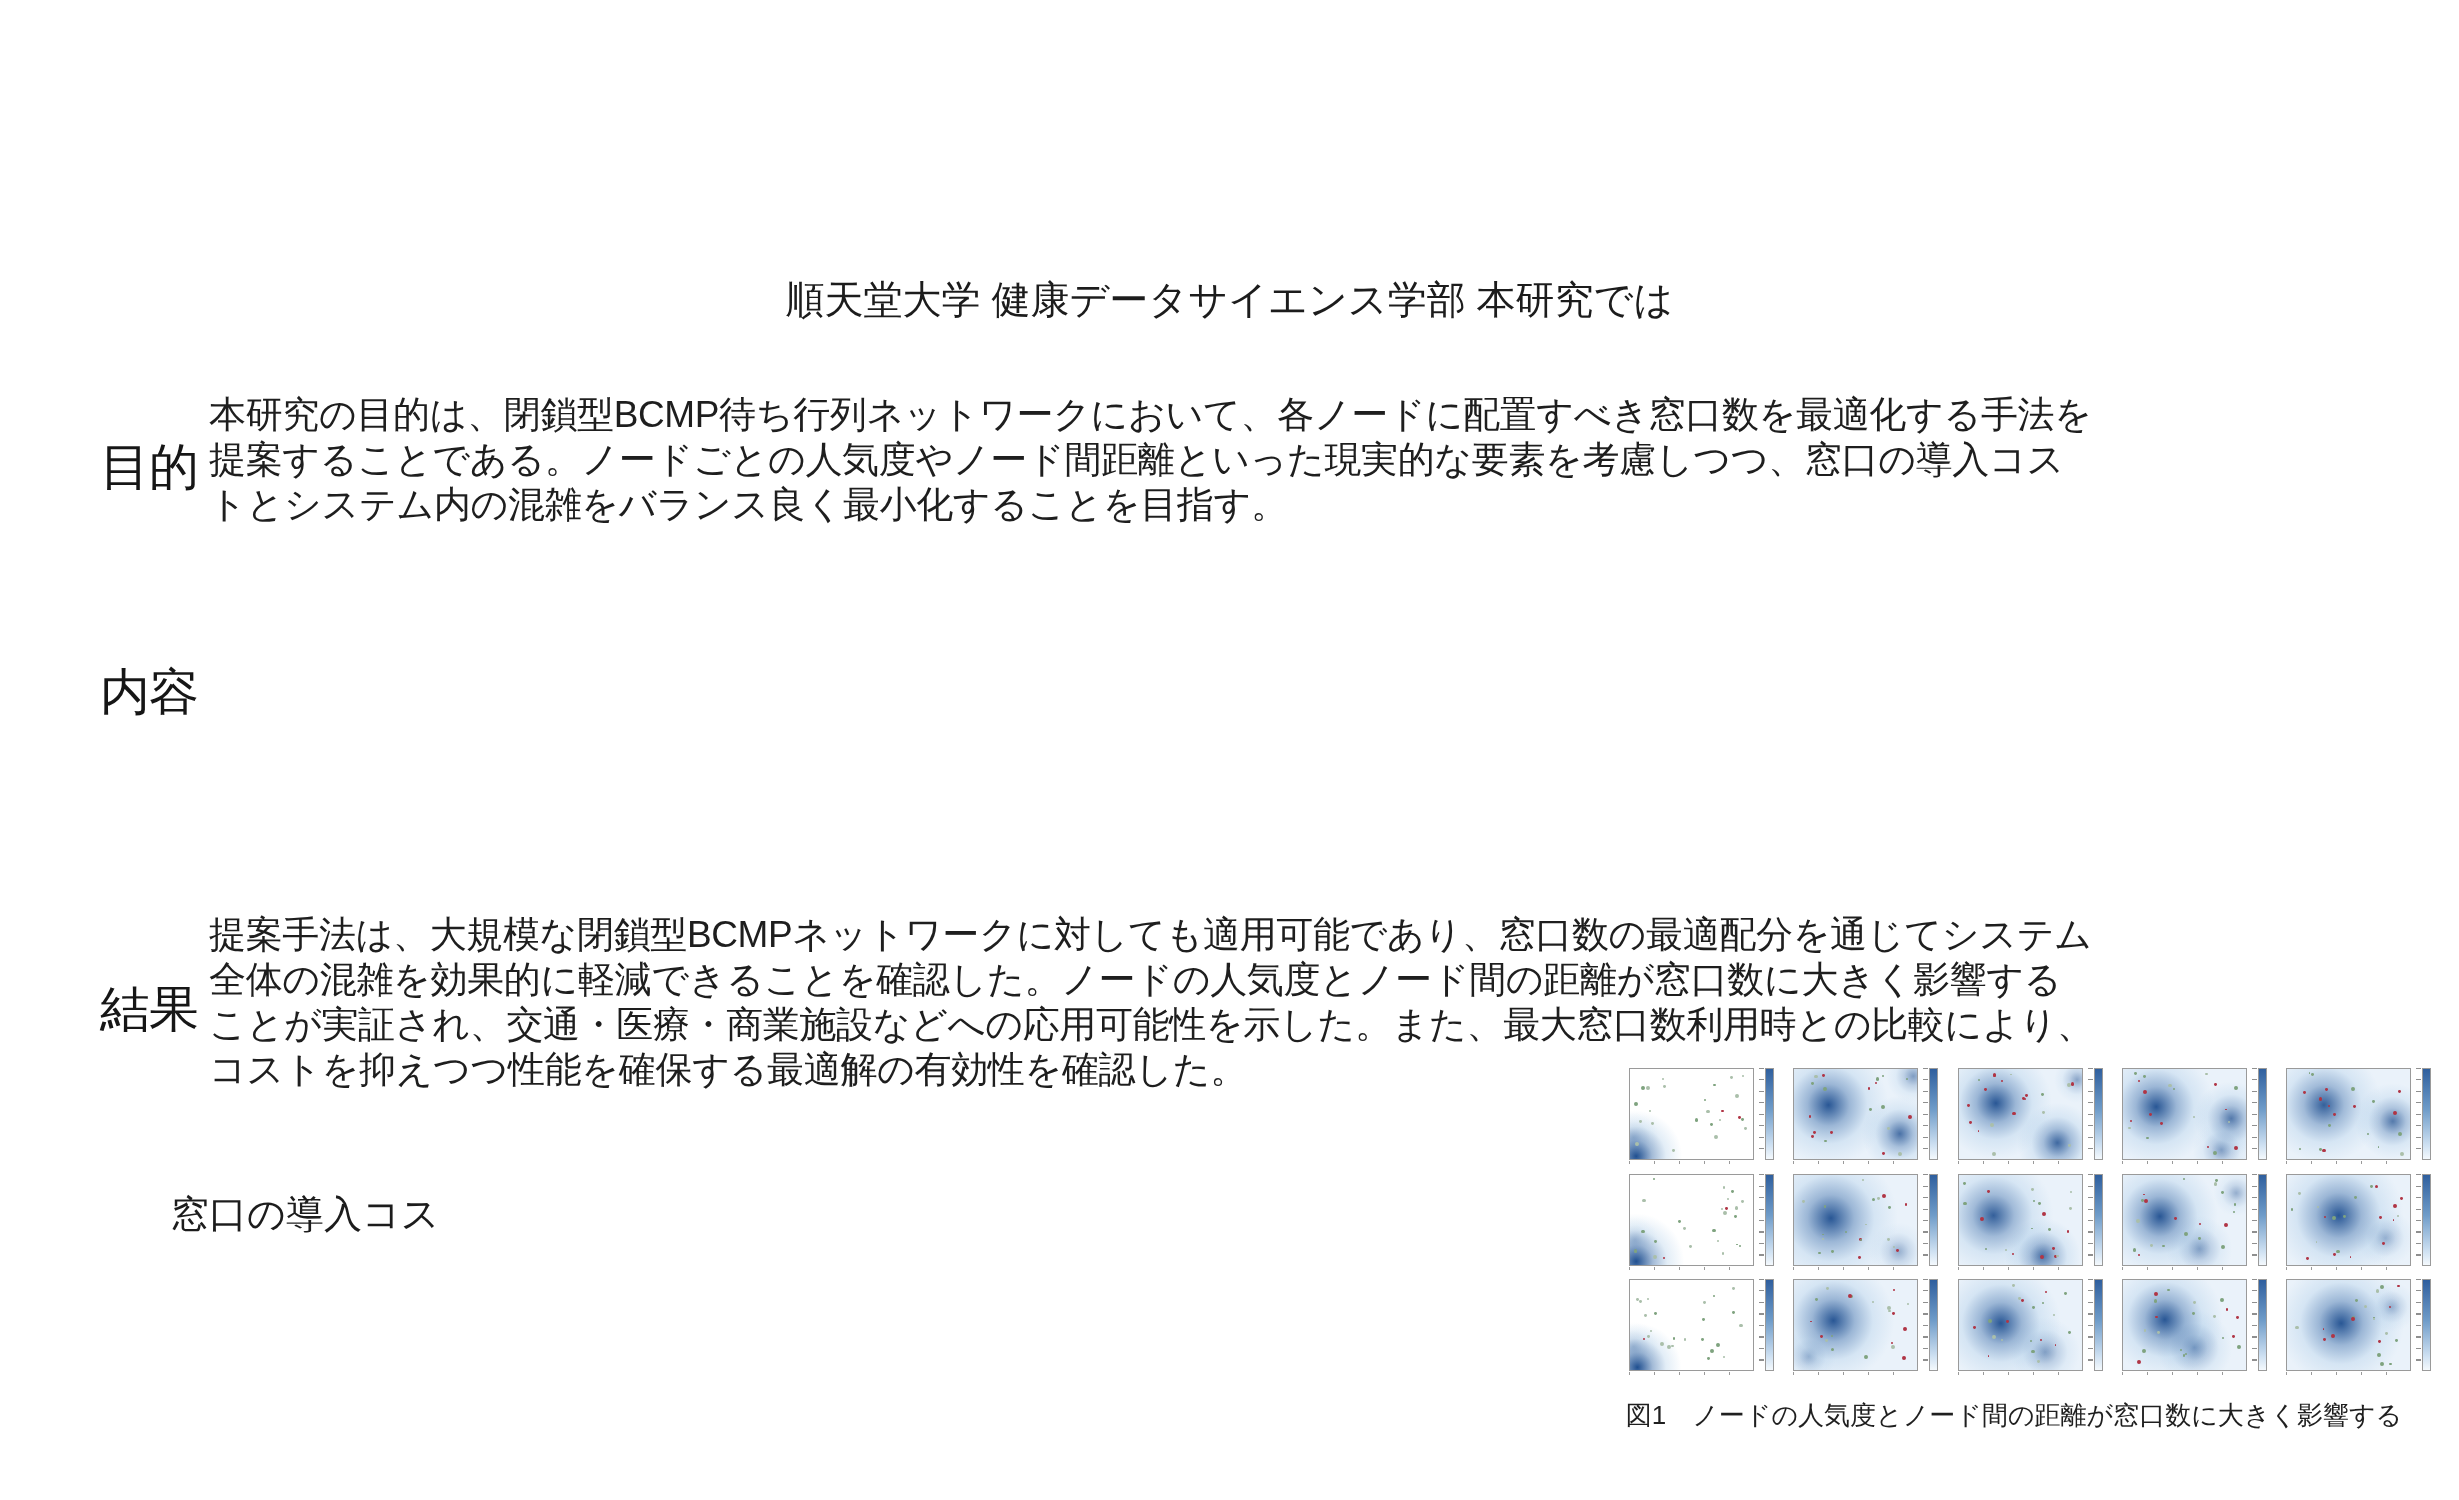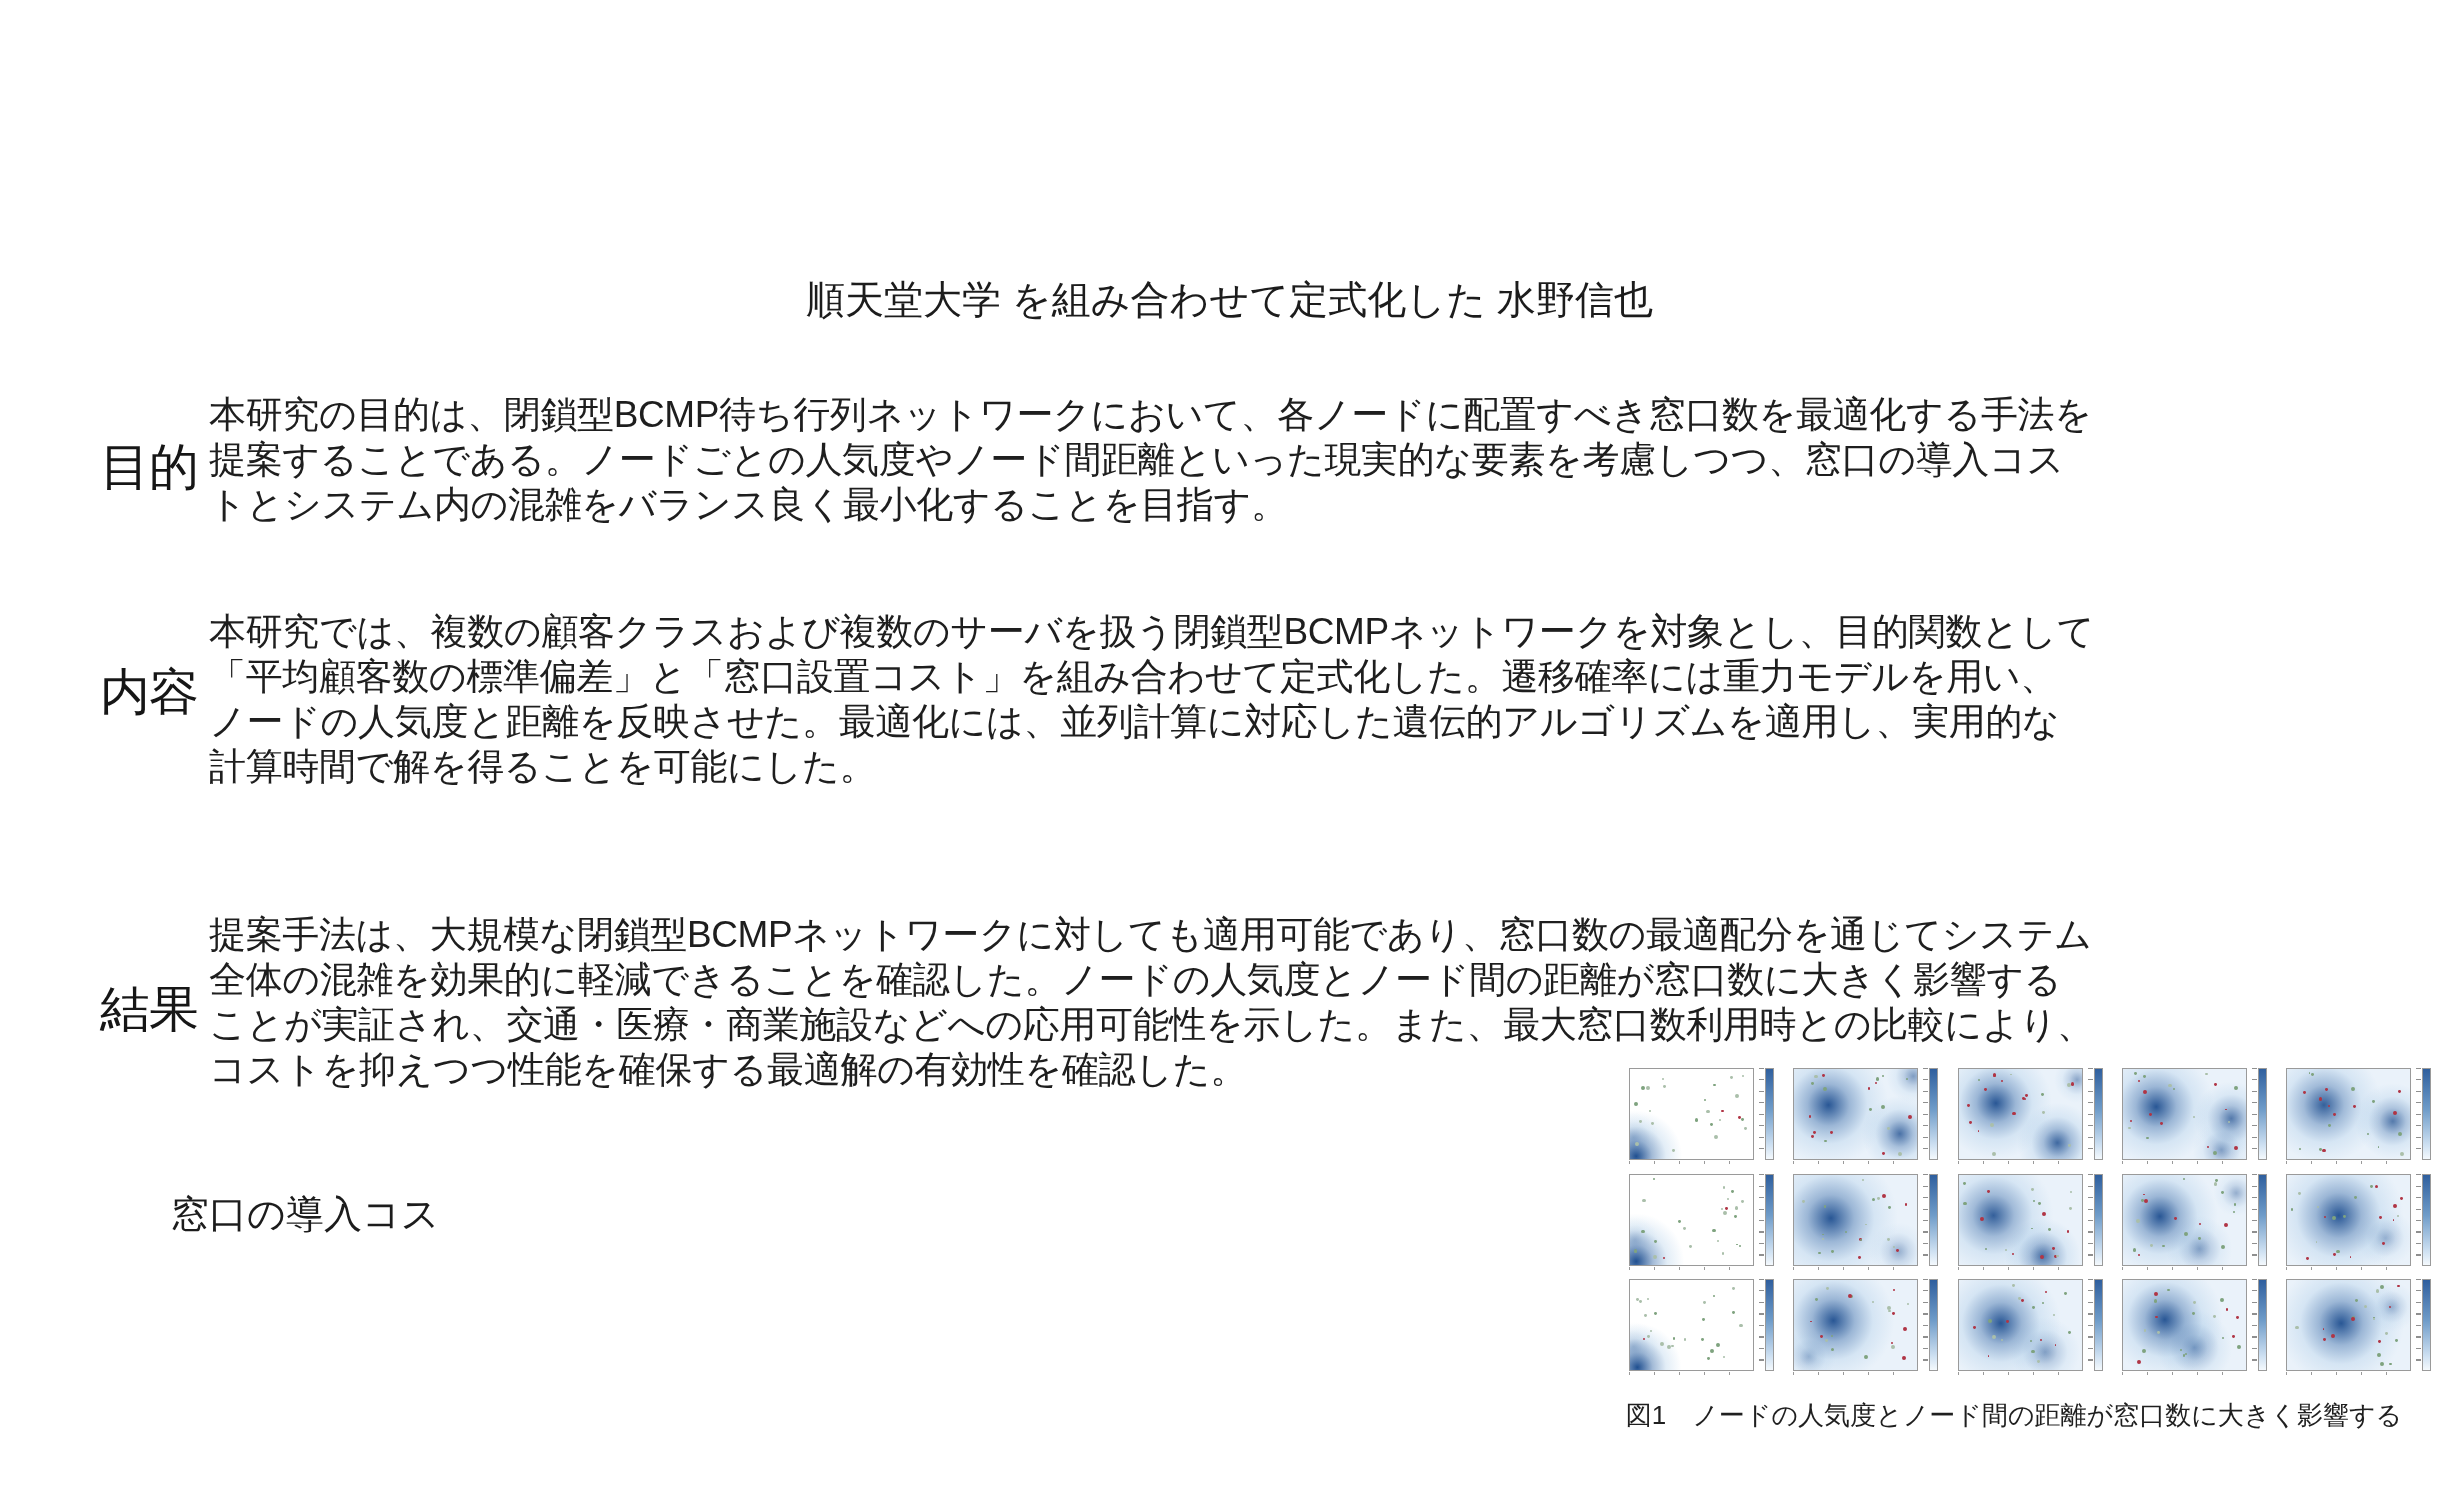--- a/index.html
+++ b/index.html
@@ -60,32 +60,28 @@
   .fig-caption{
     position:absolute;left:-53px;top:334px;width:884px;text-align:center;
     font-size:26px;color:#1f1f1f;white-space:nowrap;font-weight:400;
   }
 </style>
 </head>
 <body>
 
 <div class="canvas">
 
-  <div class="abs author">順天堂大学 を組み合わせて定式化した 水野信也</div>
+  <div class="abs author">順天堂大学 健康データサイエンス学部 本研究では</div>
 
   <div class="abs sec-label lab-purpose">目的</div>
   <div class="abs para para-purpose">本研究の目的は、閉鎖型BCMP待ち行列ネットワークにおいて、各ノードに配置すべき窓口数を最適化する手法を
 提案することである。ノードごとの人気度やノード間距離といった現実的な要素を考慮しつつ、窓口の導入コス
 トとシステム内の混雑をバランス良く最小化することを目指す。</div>
 
   <div class="abs sec-label lab-content">内容</div>
-  <div class="abs para para-content">本研究では、複数の顧客クラスおよび複数のサーバを扱う閉鎖型BCMPネットワークを対象とし、目的関数として
-「平均顧客数の標準偏差」と「窓口設置コスト」を組み合わせて定式化した。遷移確率には重力モデルを用い、
-ノードの人気度と距離を反映させた。最適化には、並列計算に対応した遺伝的アルゴリズムを適用し、実用的な
-計算時間で解を得ることを可能にした。</div>
 
   <div class="abs sec-label lab-result">結果</div>
   <div class="abs para para-result">提案手法は、大規模な閉鎖型BCMPネットワークに対しても適用可能であり、窓口数の最適配分を通じてシステム
 全体の混雑を効果的に軽減できることを確認した。ノードの人気度とノード間の距離が窓口数に大きく影響する
 ことが実証され、交通・医療・商業施設などへの応用可能性を示した。また、最大窓口数利用時との比較により、
 コストを抑えつつ性能を確保する最適解の有効性を確認した。</div>
 
   <div class="abs comp-main-label">窓口の導入コス</div>
 
   <div class="comp-row crow1">

